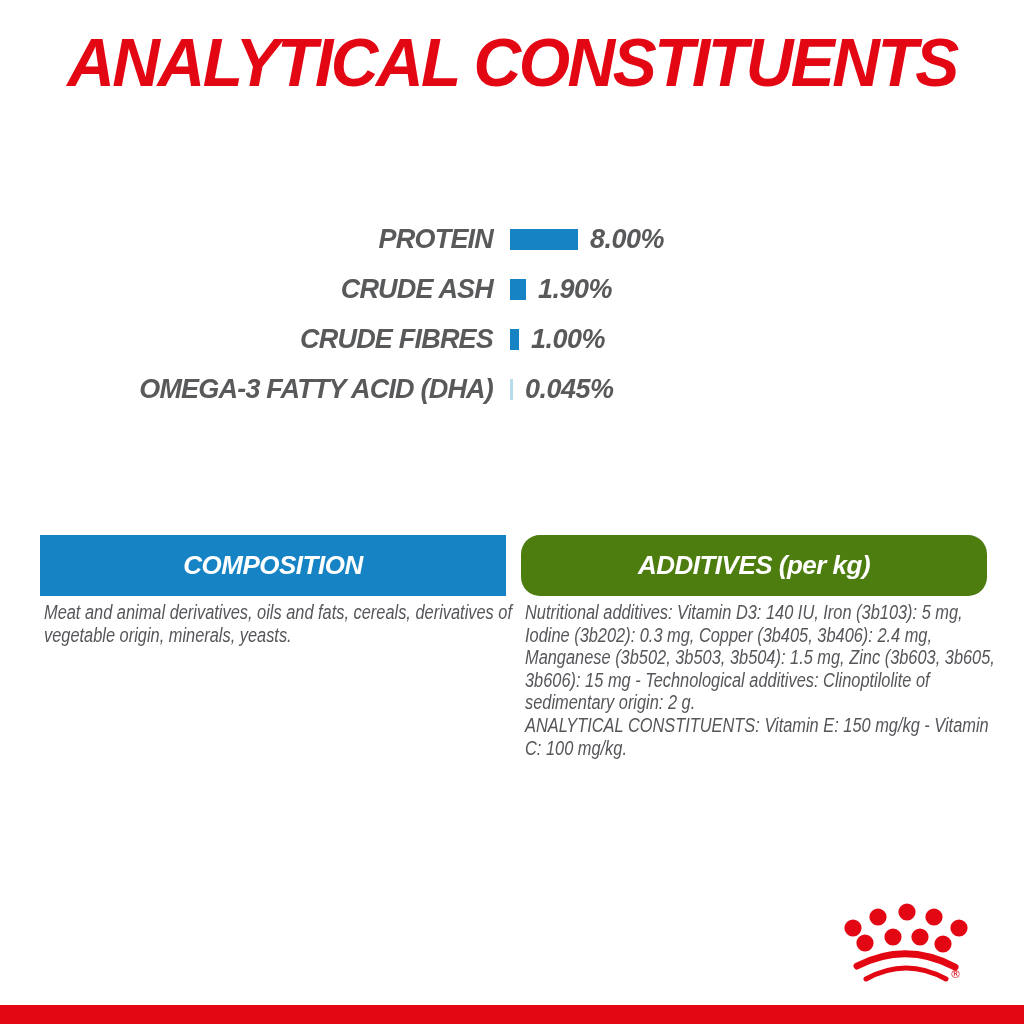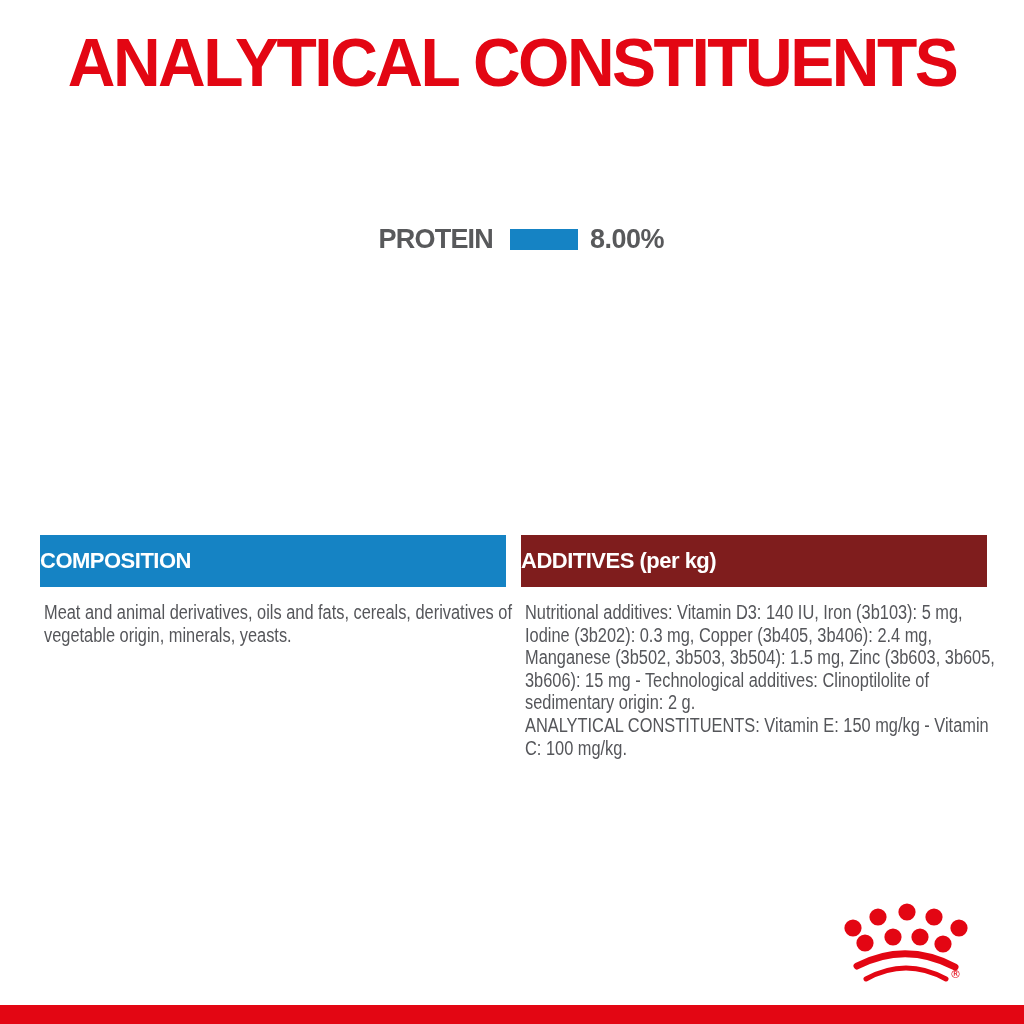--- a/index.html
+++ b/index.html
@@ -1,20 +1,20 @@
 <!DOCTYPE html>
 <html><head>
 <meta charset="utf-8">
 <style>
   html,body{margin:0;padding:0;}
   body{
     width:1024px;height:1024px;background:#ffffff;position:relative;
     font-family:"Liberation Sans", sans-serif;overflow:hidden;
   }
-  .stage{position:absolute;inset:0;}
+  .stage{position:absolute;inset:0;font-style:italic;}
 
   
   .main-title{
     position:absolute;top:24px;left:0;width:1024px;text-align:center;
     font-size:66px;line-height:74px;font-weight:700;letter-spacing:-2.5px;
     transform:scaleY(1.04);transform-origin:top center;
   }
 
   
   .chart{position:absolute;top:214px;left:0;width:956px;}
@@ -24,22 +24,22 @@
     letter-spacing:-0.8px;transform:scaleY(1.05);
   }
   .chart-bar{height:21px;margin-left:17px;flex:0 0 auto;}
   .chart-value{
     font-weight:700;font-size:27px;letter-spacing:-0.5px;white-space:nowrap;
     transform:scaleY(1.05);
   }
 
   
   .banner{
-    position:absolute;top:535px;height:52px;display:flex;align-items:center;
-    color:#ffffff;font-weight:700;font-size:22px;
+    position:absolute;top:535px;height:61px;display:flex;align-items:center;
+    justify-content:center;color:#ffffff;font-weight:700;font-size:26px;
     letter-spacing:-0.5px;
   }
   .banner.composition{left:40px;width:466px;}
   .banner.additives{left:521px;width:466px;}
 
   
   .body-text{
     font-size:19.5px;line-height:22.6px;font-weight:400;
     transform:scaleX(0.84);transform-origin:top left;white-space:normal;
   }
@@ -58,26 +58,41 @@
 <div class="stage">
 
   <div class="main-title" style="color: rgb(227, 6, 19);">ANALYTICAL CONSTITUENTS</div>
 
   <div class="chart" id="chart">
       <div class="chart-row">
         <div class="chart-label" style="color: rgb(88, 89, 91);">PROTEIN</div>
         <div class="chart-bar" style="width: 68px; background: rgb(21, 131, 196);"></div>
         <div class="chart-value" style="color: rgb(88, 89, 91); margin-left: 12px;">8.00%</div>
       </div>
+      <div class="chart-row">
+        <div class="chart-label" style="color: rgb(88, 89, 91);">CRUDE ASH</div>
+        <div class="chart-bar" style="width: 16px; background: rgb(21, 131, 196);"></div>
+        <div class="chart-value" style="color: rgb(88, 89, 91); margin-left: 12px;">1.90%</div>
+      </div>
+      <div class="chart-row">
+        <div class="chart-label" style="color: rgb(88, 89, 91);">CRUDE FIBRES</div>
+        <div class="chart-bar" style="width: 9px; background: rgb(21, 131, 196);"></div>
+        <div class="chart-value" style="color: rgb(88, 89, 91); margin-left: 12px;">1.00%</div>
+      </div>
+      <div class="chart-row">
+        <div class="chart-label" style="color: rgb(88, 89, 91);">OMEGA-3 FATTY ACID (DHA)</div>
+        <div class="chart-bar" style="width: 3px; background: rgb(185, 220, 236);"></div>
+        <div class="chart-value" style="color: rgb(88, 89, 91); margin-left: 12px;">0.045%</div>
+      </div>
     </div>
 
   <div class="banner composition" style="background: rgb(21, 131, 196);">
     <span>COMPOSITION</span>
   </div>
-  <div class="banner additives" style="background: #7f1d1d;">
+  <div class="banner additives" style="background: #4d7c0f; border-radius: 19px;">
     <span>ADDITIVES (per kg)</span>
   </div>
 
   <div class="body-text composition-text" style="color: rgb(85, 86, 90);">Meat and animal derivatives, oils and fats, cereals, derivatives of vegetable origin, minerals, yeasts.</div>
 
   <div class="body-text additives-text" style="color: rgb(85, 86, 90);">
     <div>Nutritional additives: Vitamin D3: 140 IU, Iron (3b103): 5 mg, Iodine (3b202): 0.3 mg, Copper (3b405, 3b406): 2.4 mg, Manganese (3b502, 3b503, 3b504): 1.5 mg, Zinc (3b603, 3b605, 3b606): 15 mg - Technological additives: Clinoptilolite of sedimentary origin: 2 g.</div>
     <div>ANALYTICAL CONSTITUENTS: Vitamin E: 150 mg/kg - Vitamin C: 100 mg/kg.</div>
   </div>
 

